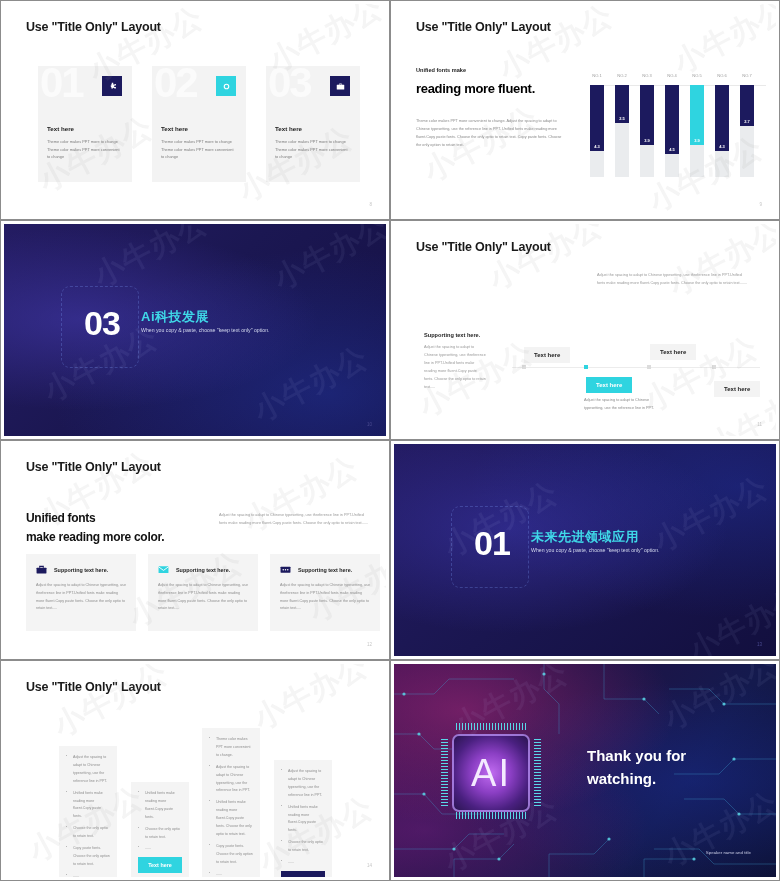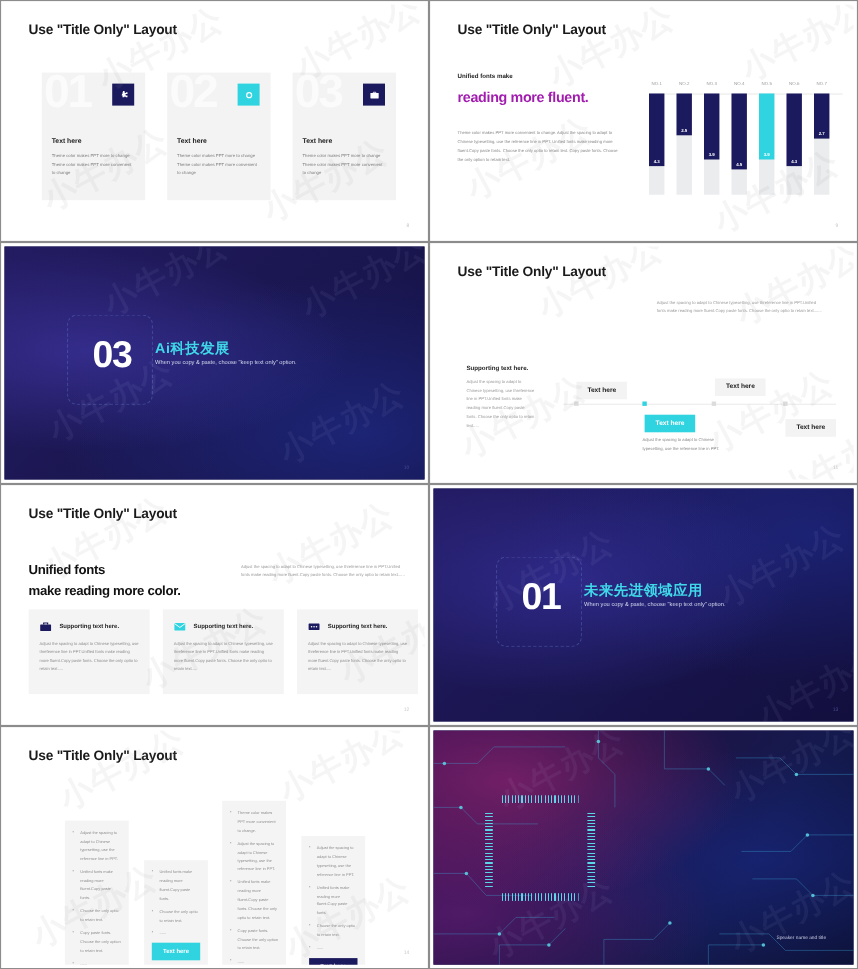--- a/index.html
+++ b/index.html
@@ -85,21 +85,21 @@
     color: #fff;
   }
   .s1ico svg { width: 9px; height: 9px; }
   .s1body { position: absolute; left: 9px; bottom: 22px; right: 9px; }
   .s1h { font-size: 6.2px; font-weight: bold; color: #1c1c1c; margin-bottom: 6px; }
   .s1p { font-size: 3.9px; color: #7c7c7c; line-height: 1.85; }
 
   
   .s2left { position: absolute; left: 22px; top: 63px; width: 150px; }
   .s2kicker { font-size: 5.6px; font-weight: bold; color: #1c1c1c; margin-bottom: 7px; }
-  .s2big { font-size: 13px; font-weight: bold; color: #a21caf; line-height: 1.42; letter-spacing: -.3px; }
+  .s2big { font-size: 13px; font-weight: bold; color: #000000; line-height: 1.42; letter-spacing: -.3px; }
   .s2p { margin-top: 20px; font-size: 3.8px; color: #8a8a8a; line-height: 2.05; }
 
   .chart { position: absolute; left: 196px; top: 66px; width: 180px; height: 110px; }
   .chart .axis {
     position: absolute; left: 0; right: 4px; top: 15px; height: 1px;
     background: #e9e9e9;
   }
   .bars { position: absolute; left: 0; top: 15px; display: flex; gap: 11px; }
   .bargrp { width: 14px; position: relative; }
   .barlbl {
@@ -563,21 +563,28 @@
           <circle cx="105" cy="195" r="1.6"></circle>
             <circle cx="215" cy="175" r="1.6"></circle>
         </g>
       </svg>
 
       <div class="pins" style="left:62px;top:59px;width:70px;height:7px"></div>
       <div class="pins" style="left:62px;top:148px;width:70px;height:7px"></div>
       <div class="pinsV" style="left:47px;top:75px;width:7px;height:68px"></div>
       <div class="pinsV" style="left:140px;top:75px;width:7px;height:68px"></div>
 
-
+      <div class="chip8">
+        <span class="ai">AI</span>
+      </div>
+
+      <div class="ty">
+        <span>Thank you for</span><br>
+        <span>watching.</span>
+      </div>
       <div class="speaker">Speaker name and title</div>
 
       <div class="wm">
         <span style="left:55px;top:15px">小牛办公</span>
         <span style="left:265px;top:8px">小牛办公</span>
         <span style="left:45px;top:150px">小牛办公</span>
         <span style="left:265px;top:145px">小牛办公</span>
       </div>
     </div>
   </div>

